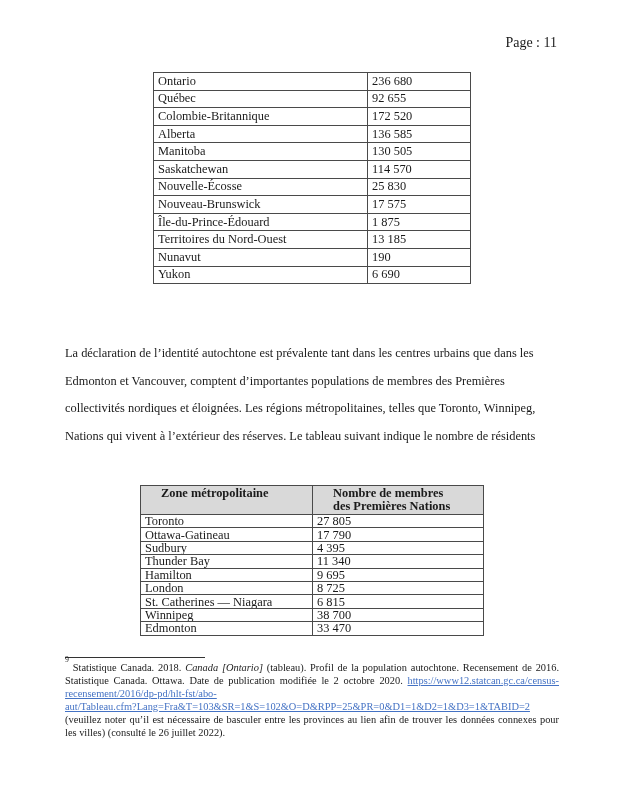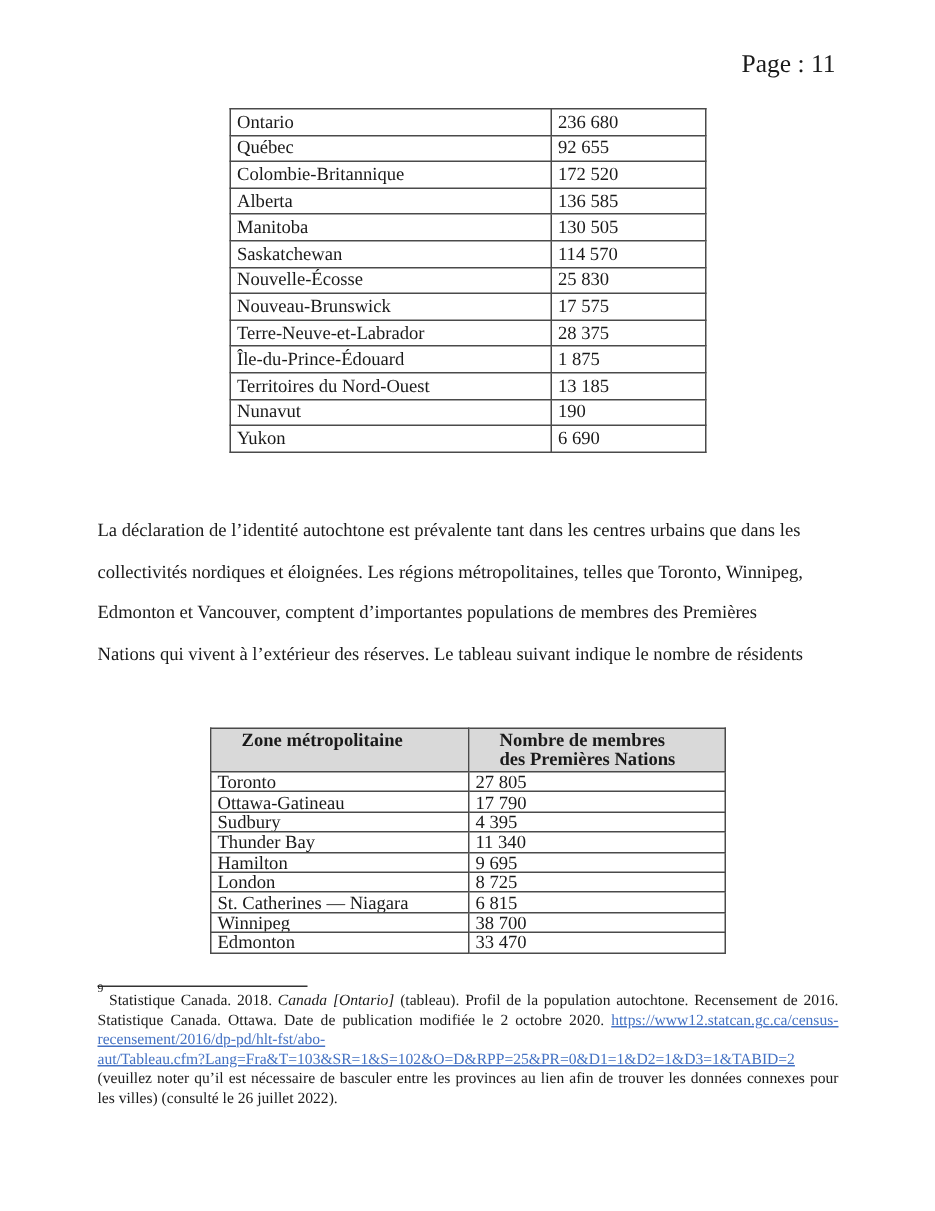--- a/index.html
+++ b/index.html
@@ -7,21 +7,21 @@
   .page {
     position:relative;
     width:623px; height:807px;
     background:#ffffff;
     font-family:"Liberation Serif","DejaVu Serif",serif;
     color:#1a1a1a;
     overflow:hidden;
   }
   .page-number {
     position:absolute; top:36px; right:66px;
-    font-size:17px; line-height:14px;
+    font-size:14px; line-height:14px;
   }
   table.tbl { border-collapse:collapse; table-layout:fixed; }
   table.tbl td, table.tbl th {
     border:1px solid #4a4a4a;
     padding:0 4px;
     overflow:hidden;
     font-weight:normal;
   }
   #province-table {
     position:absolute; left:153px; top:72px; width:317px;
@@ -110,46 +110,42 @@
         </tr>
         <tr>
           <td>Nouvelle-Écosse</td>
           <td>25 830</td>
         </tr>
         <tr>
           <td>Nouveau-Brunswick</td>
           <td>17 575</td>
         </tr>
         <tr>
-          <td>Terre-Neuve-et-Labrador</td>
-          <td>28 375</td>
-        </tr>
-        <tr>
           <td>Île-du-Prince-Édouard</td>
           <td>1 875</td>
         </tr>
         <tr>
           <td>Territoires du Nord-Ouest</td>
           <td>13 185</td>
         </tr>
         <tr>
           <td>Nunavut</td>
           <td>190</td>
         </tr>
         <tr>
           <td>Yukon</td>
           <td>6 690</td>
         </tr>
       </tbody>
   </table>
 
   <div class="paragraph">
       <div class="para-line">La déclaration de l’identité autochtone est prévalente tant dans les centres urbains que dans les</div>
+      <div class="para-line">Edmonton et Vancouver, comptent d’importantes populations de membres des Premières</div>
       <div class="para-line">collectivités nordiques et éloignées. Les régions métropolitaines, telles que Toronto, Winnipeg,</div>
-      <div class="para-line">Edmonton et Vancouver, comptent d’importantes populations de membres des Premières</div>
       <div class="para-line">Nations qui vivent à l’extérieur des réserves. Le tableau suivant indique le nombre de résidents</div>
     </div>
 
   <table class="tbl" id="metro-table">
     <colgroup>
         <col style="width:172px">
         <col style="width:171px">
       </colgroup>
     <thead>
       <tr>

